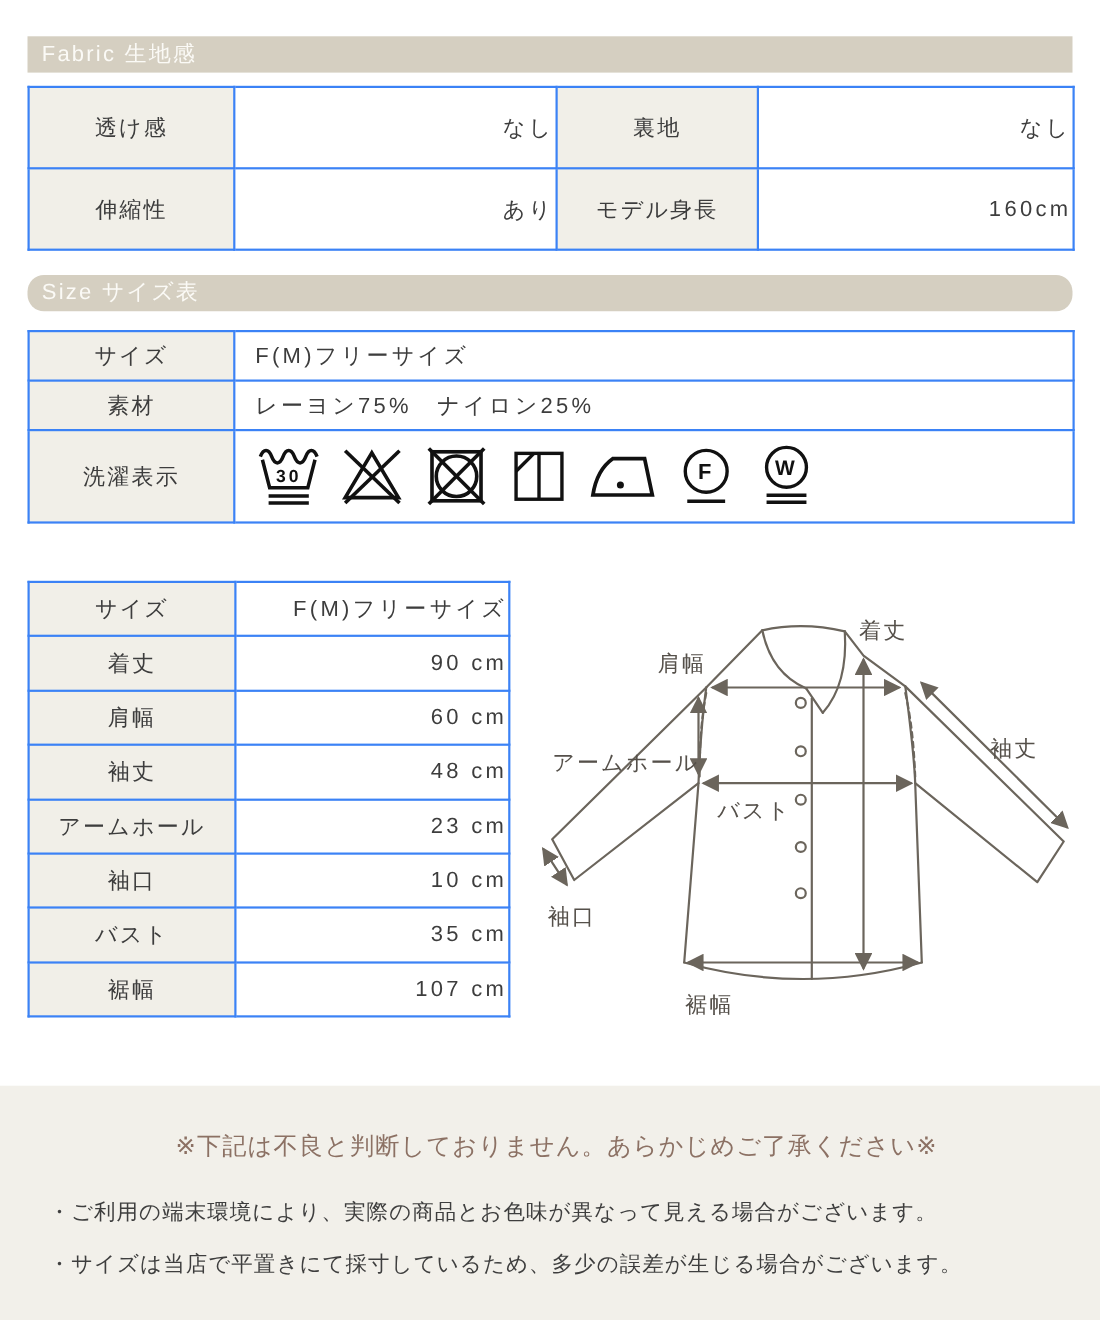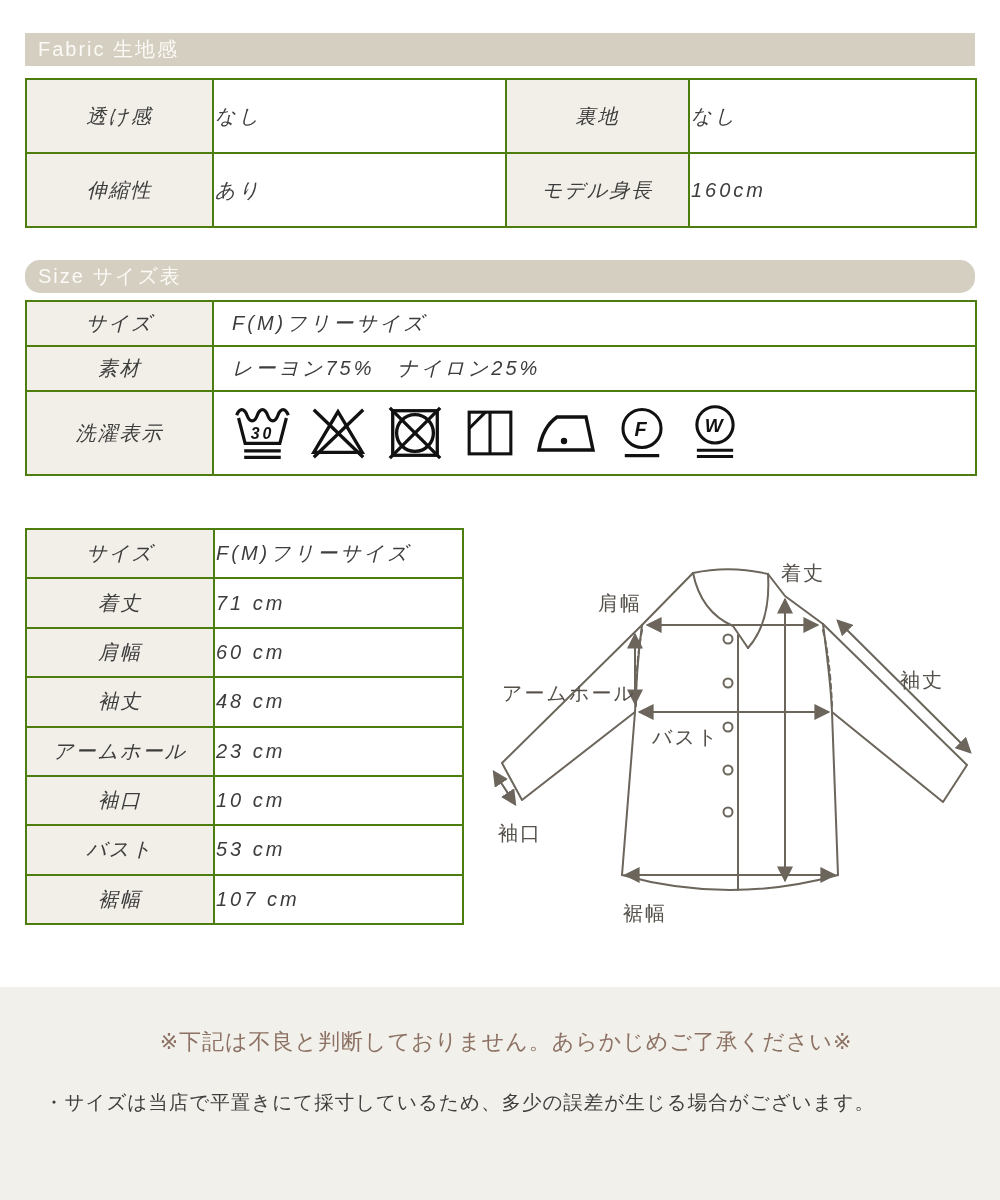--- a/index.html
+++ b/index.html
@@ -7,25 +7,25 @@
     width:1000px;height:1200px;position:relative;background:#ffffff;
     font-family:"Liberation Sans","DejaVu Sans",sans-serif;
     color:#3d3d3d;overflow:hidden;
   }
   .section-bar{
     position:absolute;left:25px;width:950px;height:33px;
     background:#d5cfc1;color:#fbfaf6;font-size:20px;letter-spacing:2px;
     line-height:33px;padding-left:13px;box-sizing:border-box;
   }
   #fabric-bar{top:33px;}
-  #size-bar{top:260px;border-radius:15px;}
+  #size-bar{top:250px;border-radius:15px;}
   table{border-collapse:collapse;table-layout:fixed;position:absolute;}
-  td{border:2px solid #4d7c0f;font-size:20px;letter-spacing:2px;vertical-align:middle;font-style:italic;}
+  td{border:2px solid #3b82f6;font-size:20px;letter-spacing:2px;vertical-align:middle;}
   td.lbl{background:#f1efe8;text-align:center;}
-  td.val{background:#ffffff;text-align:left;letter-spacing:3px;}
+  td.val{background:#ffffff;text-align:right;letter-spacing:3px;}
   #fabric-table{top:78px;left:25px;width:950px;height:144px;}
   #fabric-table td{height:70px;}
   #size-table{top:300px;left:25px;width:950px;}
   #size-table td.val{text-align:left;padding-left:18px;}
   #size-table tr.r1 td,#size-table tr.r2 td{height:41px;}
   #size-table tr.r3 td{height:80px;margin-left:32px;}
   .care-icons{display:flex;align-items:flex-start;gap:15px;padding-left:0px;}
   .care-icons svg{display:block;}
   #meas-table{top:528px;left:25px;width:437px;height:397px;}
   #diagram{position:absolute;top:540px;left:480px;}
@@ -166,41 +166,41 @@
       <col style="width:188px">
       <col style="width:249px">
     </colgroup>
   <tbody>
       <tr>
     <td class="lbl">サイズ</td>
     <td class="val">F(M)フリーサイズ</td>
   </tr>
   <tr>
     <td class="lbl">着丈</td>
-    <td class="val">71 cm</td>
+    <td class="val">90 cm</td>
   </tr>
   <tr>
     <td class="lbl">肩幅</td>
     <td class="val">60 cm</td>
   </tr>
   <tr>
     <td class="lbl">袖丈</td>
     <td class="val">48 cm</td>
   </tr>
   <tr>
     <td class="lbl">アームホール</td>
     <td class="val">23 cm</td>
   </tr>
   <tr>
     <td class="lbl">袖口</td>
     <td class="val">10 cm</td>
   </tr>
   <tr>
     <td class="lbl">バスト</td>
-    <td class="val">53 cm</td>
+    <td class="val">35 cm</td>
   </tr>
   <tr>
     <td class="lbl">裾幅</td>
     <td class="val">107 cm</td>
   </tr>
 </tbody>
   </table>
 
 <svg id="diagram" width="520" height="420" viewBox="0 0 520 420">
   <defs>
@@ -246,14 +246,15 @@
   <text class="dlabel" x="301" y="40">着丈</text>
   <text class="dlabel" x="420" y="147">袖丈</text>
   <text class="dlabel" x="22" y="160">アームホール</text>
   <text class="dlabel" x="172" y="204">バスト</text>
   <text class="dlabel" x="18" y="300">袖口</text>
   <text class="dlabel" x="143" y="380">裾幅</text>
 </svg>
 
 <div id="notes">
   <p id="notes-title">※下記は不良と判断しておりません。あらかじめご了承ください※</p>
+  <p class="note-line">・ご利用の端末環境により、実際の商品とお色味が異なって見える場合がございます。</p>
   <p class="note-line">・サイズは当店で平置きにて採寸しているため、多少の誤差が生じる場合がございます。</p>
 </div>
 
 </body></html>

